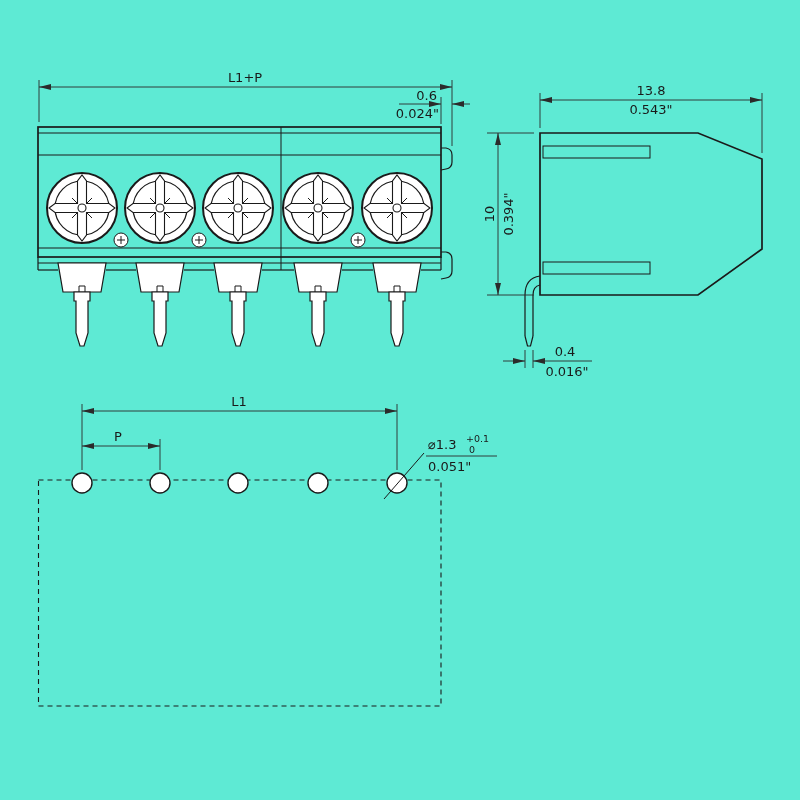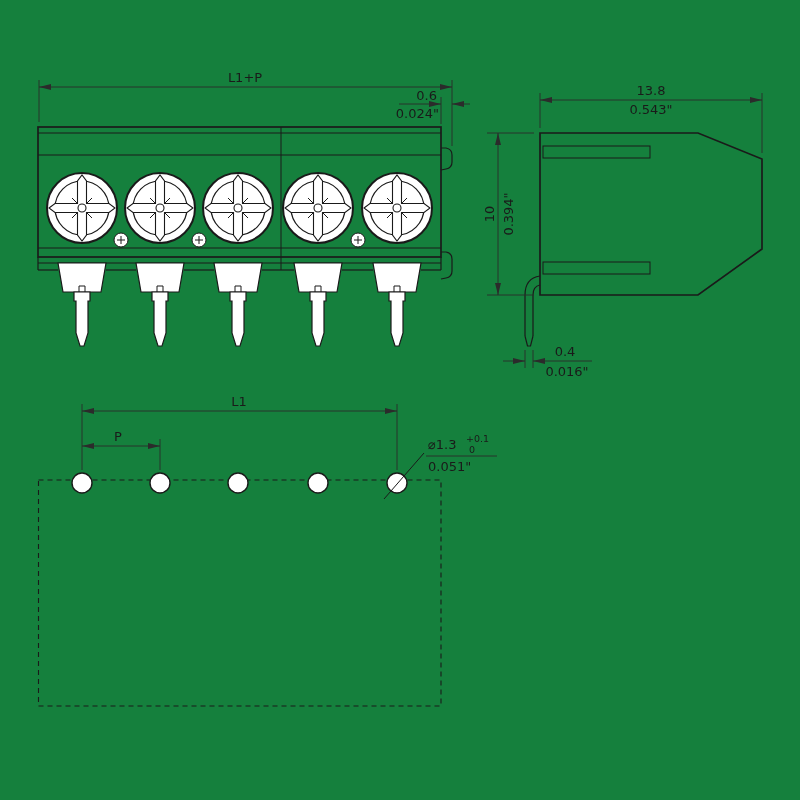--- a/index.html
+++ b/index.html
@@ -1,16 +1,16 @@
 <!DOCTYPE html>
 <html><head>
 <meta charset="utf-8">
 <style>
   html,body{margin:0;padding:0;background:#ffffff;}
-  .canvas{position:relative;width:800px;height:800px;background:#15803d;overflow:hidden;}
+  .canvas{position:relative;width:800px;height:800px;background:#5eead4;overflow:hidden;}
   svg{display:block;}
   .outline{fill:none;stroke:#1a1a1a;stroke-width:1.7;}
   .med{fill:none;stroke:#1a1a1a;stroke-width:1.2;}
   .thin{fill:none;stroke:#1a1a1a;stroke-width:1;}
   .dim{fill:none;stroke:#2b2b2b;stroke-width:0.9;}
   .dash{fill:none;stroke:#1a1a1a;stroke-width:1.1;stroke-dasharray:5 4;}
   .lbl{font-family:"DejaVu Sans",sans-serif;font-size:13px;fill:#1a1a1a;}
   .tol{font-family:"DejaVu Sans",sans-serif;font-size:9.5px;fill:#1a1a1a;}
 </style>
 </head>

